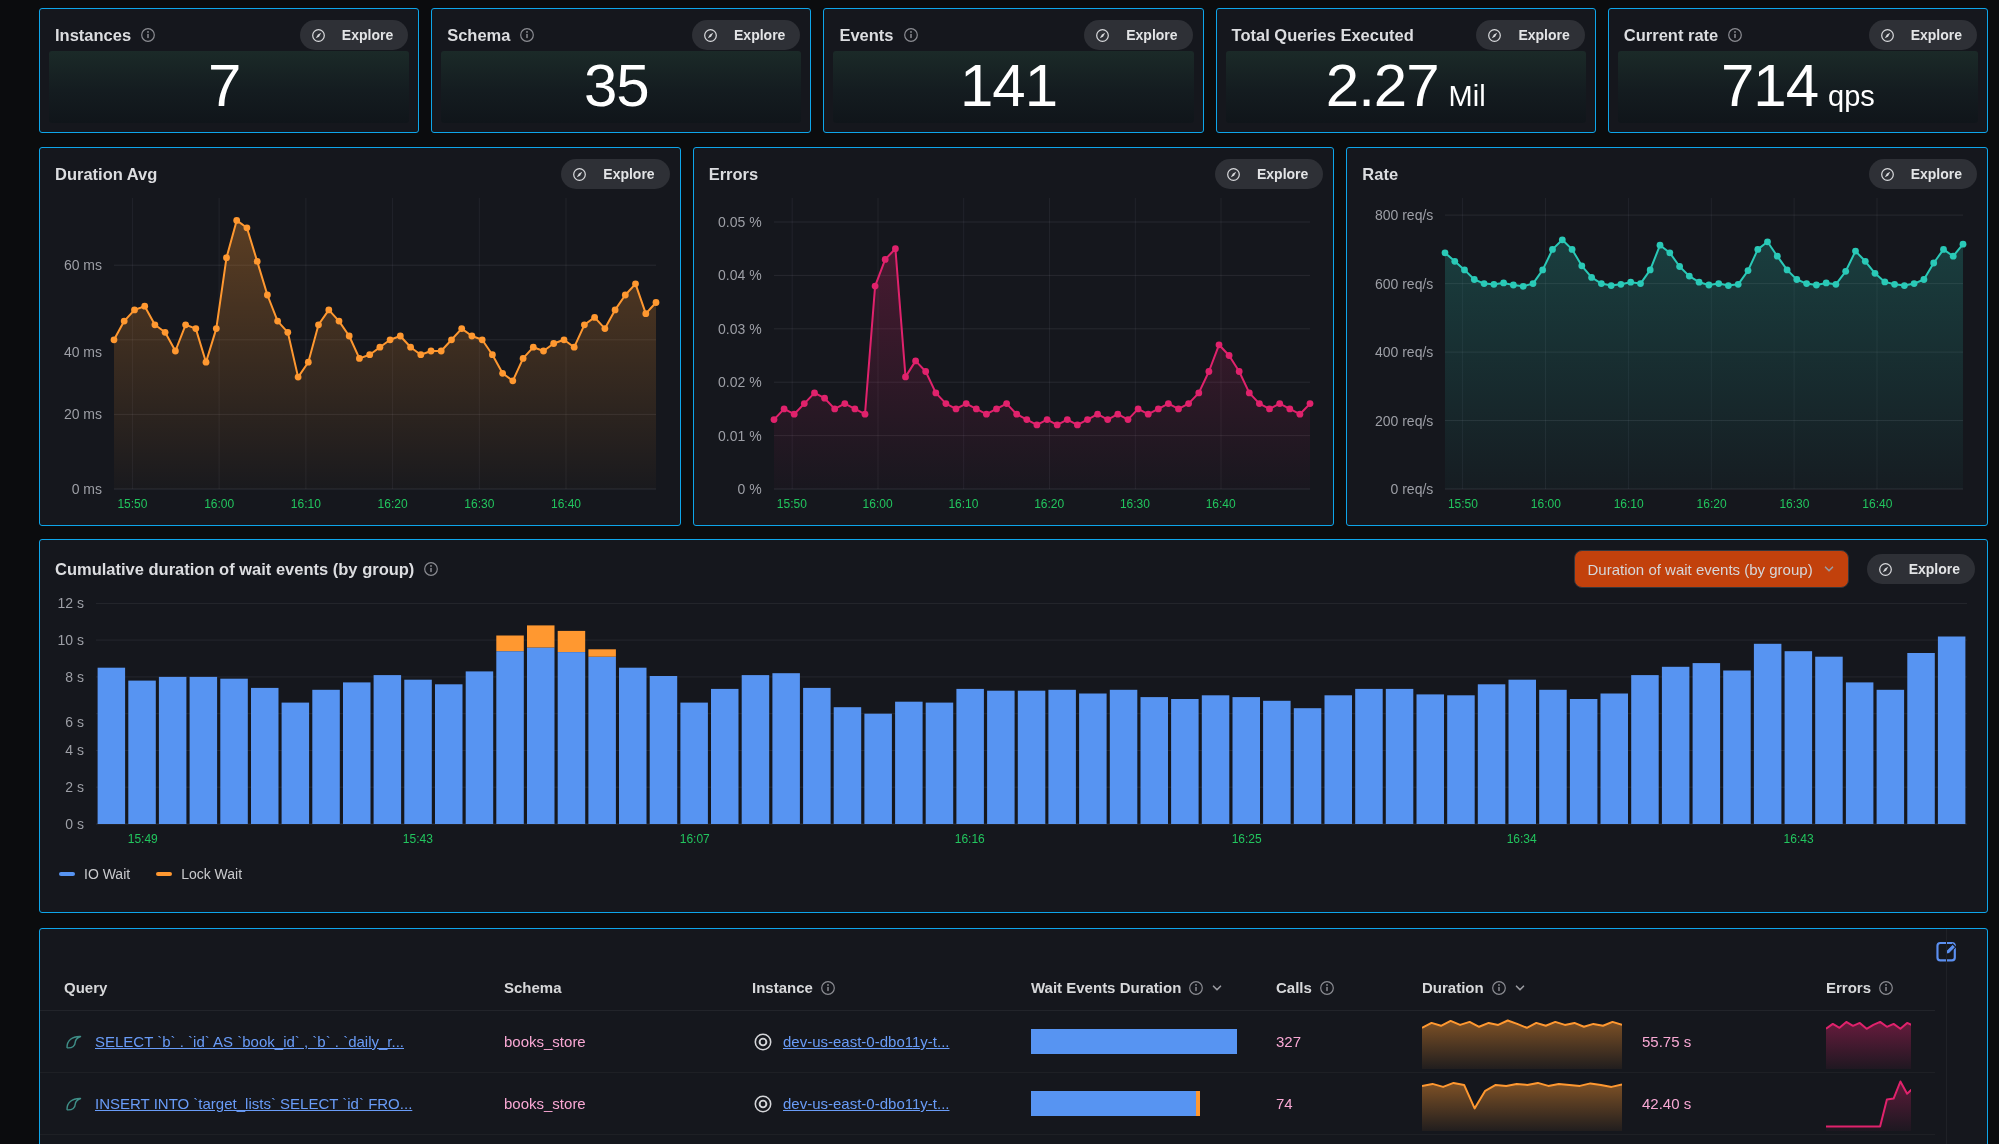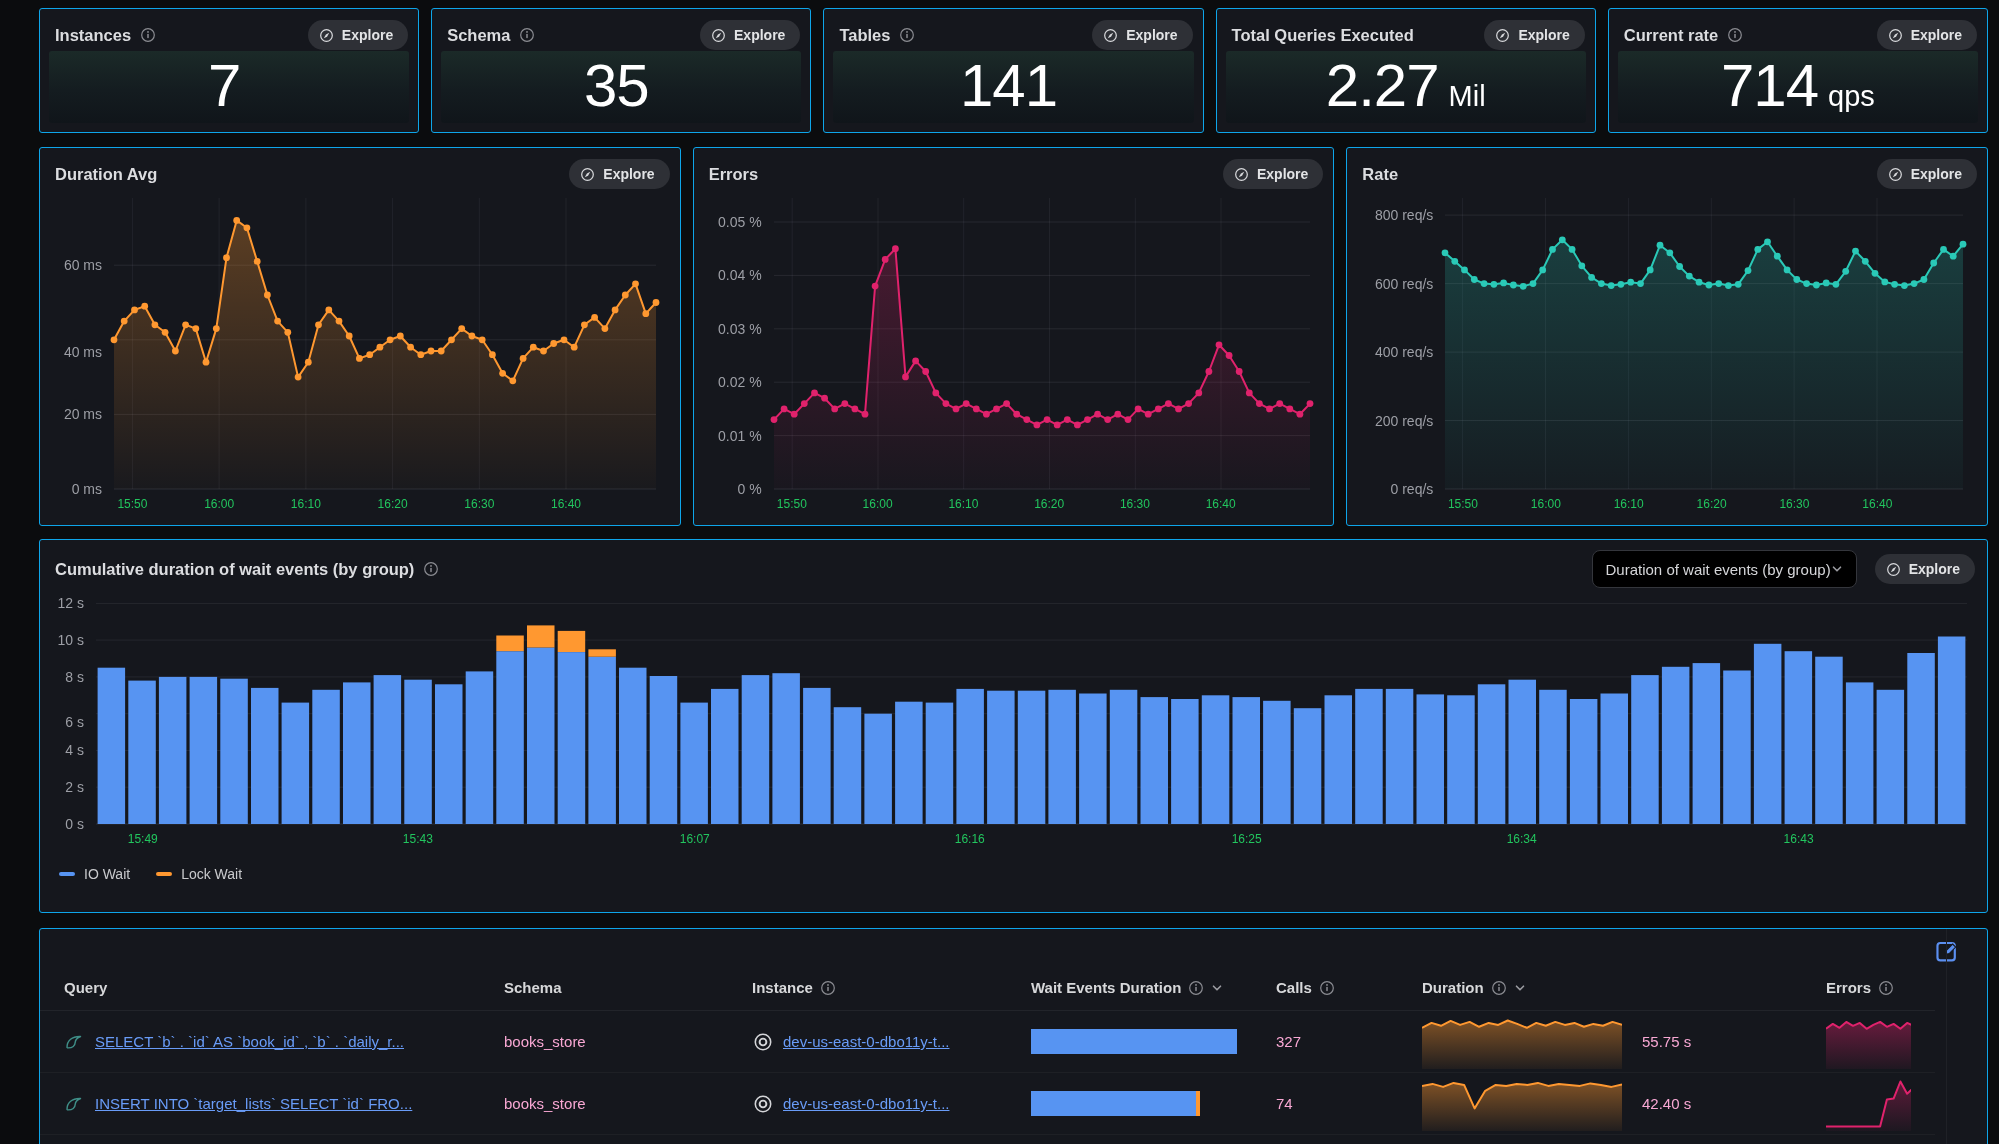--- a/index.html
+++ b/index.html
@@ -10,37 +10,37 @@
   .row-stats { display:grid; grid-template-columns:repeat(5,1fr); gap:12px; height:125px; margin-bottom:14px; }
   .row-charts { display:grid; grid-template-columns:repeat(3,1fr); gap:12px; height:379px; margin-bottom:13px; }
   .row-wait { height:374px; margin-bottom:15px; }
   .row-table { height:260px; }
 
   
   .p-header { display:flex; align-items:center; gap:9px; padding:10px 10px 0 15px; height:42px; }
   .p-title { font-size:16.5px; font-weight:600; color:#dcdde0; white-space:nowrap; }
   .icon-info { display:inline-flex; flex:none; }
   .spacer { flex:1; }
-  .explore-btn { display:inline-flex; align-items:center; gap:8px; background:#2e3036; border-radius:16px;
+  .explore-btn { display:inline-flex; align-items:center; gap:16px; background:#2e3036; border-radius:16px;
                  padding:7px 15px 7px 11px; font-size:14px; font-weight:600; color:#e3e4e6; cursor:pointer; flex:none; }
   
   .stat-body { position:absolute; left:9px; right:9px; top:42px; bottom:9px; border-radius:3px;
                background:linear-gradient(180deg,#1b2a28 0%,#141c20 55%,#10151a 100%);
                display:flex; align-items:baseline; justify-content:center; gap:10px; }
   .stat-value { font-size:60px; font-weight:500; color:#ffffff; line-height:70px; letter-spacing:-1px; }
   .stat-unit { font-size:29px; font-weight:500; color:#ffffff; }
 
   
   .ts-chart { position:absolute; left:10px; right:14px; top:44px; bottom:8px; }
   .ts-ylabel { position:absolute; left:0; text-align:right; font-size:14px; color:#9d9fa6; white-space:nowrap; }
   .ts-xlabel { position:absolute; width:70px; text-align:center; font-size:12px; color:#22c55e; }
 
   
   .wait-header { display:flex; align-items:center; gap:9px; padding:12px 12px 0 15px; height:46px; }
-  .select-box { display:inline-flex; align-items:center; background:#000000; border:1px solid #34363c;
+  .select-box { display:inline-flex; align-items:center; gap:10px; background:#c2410c; border:1px solid #34363c;
                 border-radius:8px; height:38px; padding:0 13px; font-size:15px; color:#d5d6d9; cursor:pointer; }
   .wait-chart { position:absolute; left:10px; right:12px; top:50px; height:262px; }
   .legend { position:absolute; left:19px; top:326px; display:flex; gap:26px; align-items:flex-end; }
   .legend-item { display:flex; align-items:center; gap:9px; font-size:14px; color:#c9cacd; cursor:pointer; }
   .legend-dash { width:16px; height:4px; border-radius:2px; }
 
   
   .tbl-edit { position:absolute; top:9px; right:27px; width:26px; height:26px; cursor:pointer; }
   .tbl-vline { position:absolute; top:0; bottom:0; right:40px; width:1px; background:#1f2127; }
   .tbl { position:absolute; left:0; right:52px; top:36px; }
@@ -113,21 +113,21 @@
             <span>Explore</span>
           </span>
       </div>
       <div class="stat-body">
         <span class="stat-value">35</span>
         <span class="stat-unit"></span>
       </div>
     </div>
     <div class="panel">
       <div class="p-header">
-        <span class="p-title">Tables</span>
+        <span class="p-title">Events</span>
         <span class="icon-info">
             <svg class="tpl-info" width="16" height="16" viewBox="0 0 16 16">
               <circle cx="8" cy="8" r="6.3" stroke="#8b8c92" stroke-width="1.2" fill="none"></circle>
               <circle cx="8" cy="4.9" r="0.95" fill="#8b8c92"></circle>
               <rect x="7.25" y="6.8" width="1.5" height="4.5" rx="0.75" fill="#8b8c92"></rect>
             </svg>
           </span>
         <span class="spacer"></span>
         <span class="explore-btn">
             <span>

